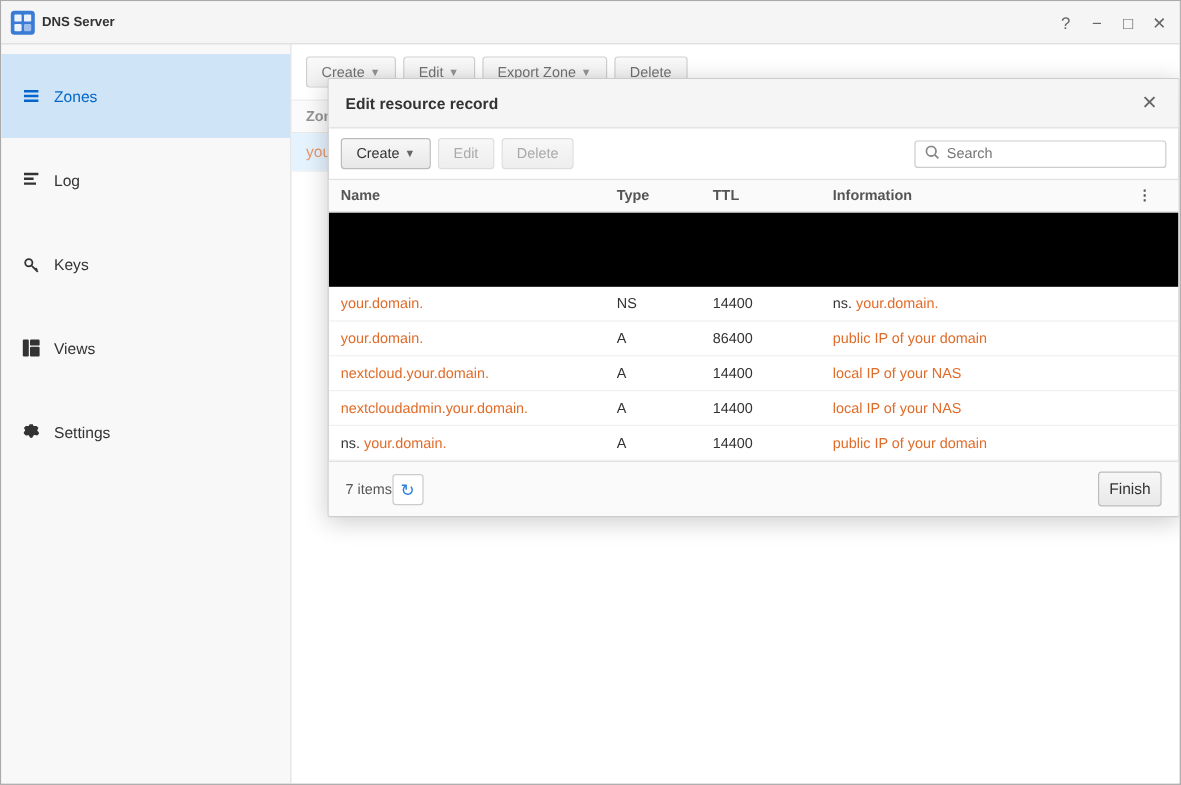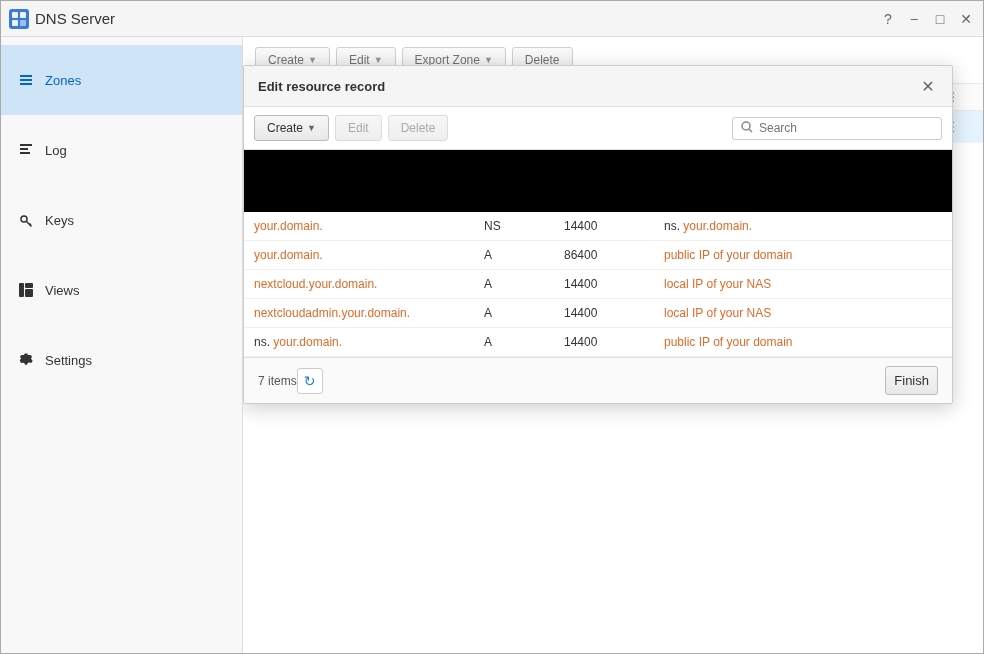--- a/index.html
+++ b/index.html
@@ -44,23 +44,23 @@
       background: #3a7bd5;
       border-radius: 3px;
       display: flex;
       align-items: center;
       justify-content: center;
       color: white;
       font-size: 10px;
       font-weight: bold;
     }
     .title-bar-title {
-      font-size: 15px;
+      font-size: 11px;
       color: #333;
-      font-weight: 400;
+      font-weight: 700;
     }
     .title-bar-controls {
       display: flex;
       align-items: center;
       gap: 8px;
     }
     .title-btn {
       width: 18px;
       height: 18px;
       border: none;
@@ -178,21 +178,21 @@
     .status-enabled { color: #28a745; font-weight: 500; }
     .cell-more { width: 24px; color: #888; }
 
     
     .modal-overlay {
       position: absolute;
       top: 0; left: 0; right: 0; bottom: 0;
       background: rgba(255,255,255,0.3);
       display: flex;
       align-items: flex-start;
-      justify-content: flex-start;
+      justify-content: flex-end;
       padding-top: 28px;
       z-index: 10;
     }
     .modal {
       background: white;
       border: 1px solid #ccc;
       box-shadow: 0 4px 20px rgba(0,0,0,0.2);
       width: 710px;
       border-radius: 2px;
       display: flex;
@@ -466,20 +466,27 @@
               <span class="search-icon">
                 <svg width="12" height="12" viewBox="0 0 12 12" fill="none">
                   <circle cx="5" cy="5" r="4" stroke="#888" stroke-width="1.5"></circle>
                   <path d="M8 8l3 3" stroke="#888" stroke-width="1.5"></path>
                 </svg>
               </span>
               <input class="search-input" type="text" placeholder="Search" style="">
             </div>
           </div>
 
+          <div class="modal-table-header">
+            <div class="mcol-name">Name</div>
+            <div class="mcol-type">Type</div>
+            <div class="mcol-ttl">TTL</div>
+            <div class="mcol-info">Information</div>
+            <div class="mcol-more">⋮</div>
+          </div>
 
           <div class="modal-body">
 
             <div class="black-bar"></div>
 
             <div class="modal-row">
               <div class="mval-name" style="color:#e06c2a;">your.domain.</div>
               <div class="mval-type">NS</div>
               <div class="mval-ttl">14400</div>
               <div class="mval-info">

